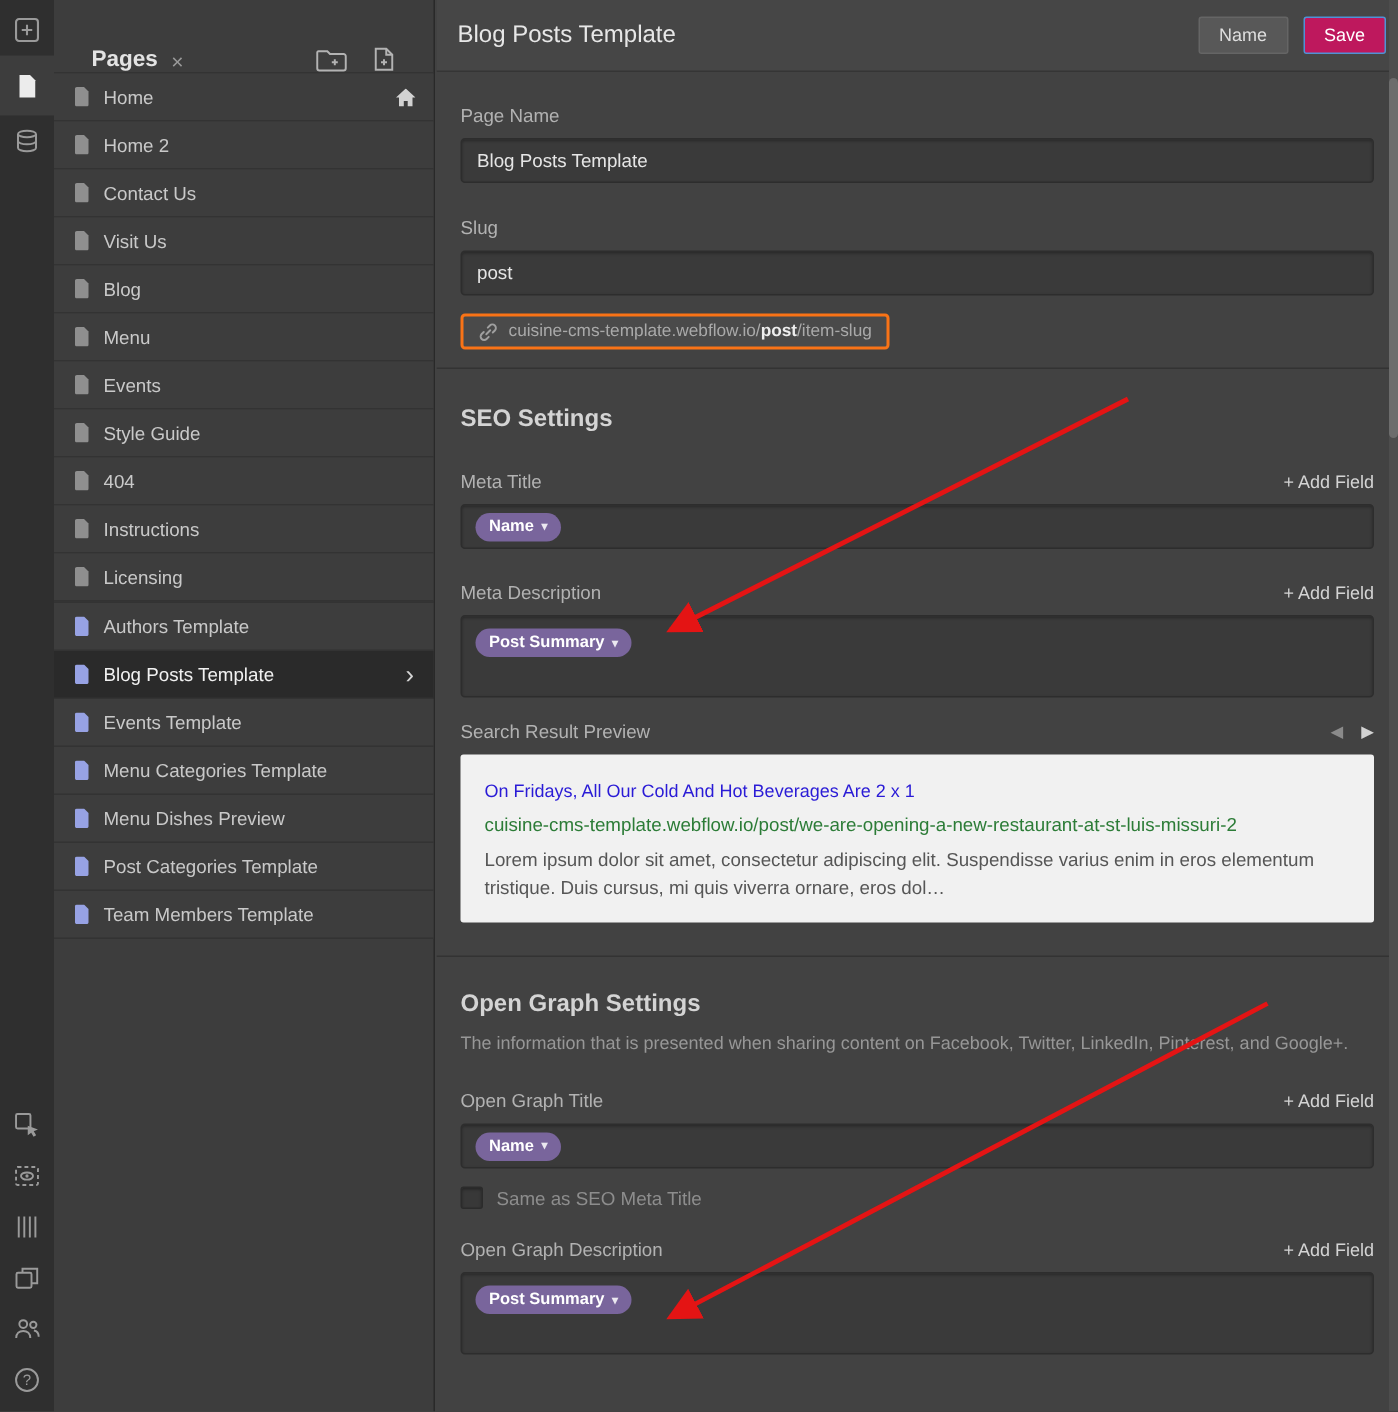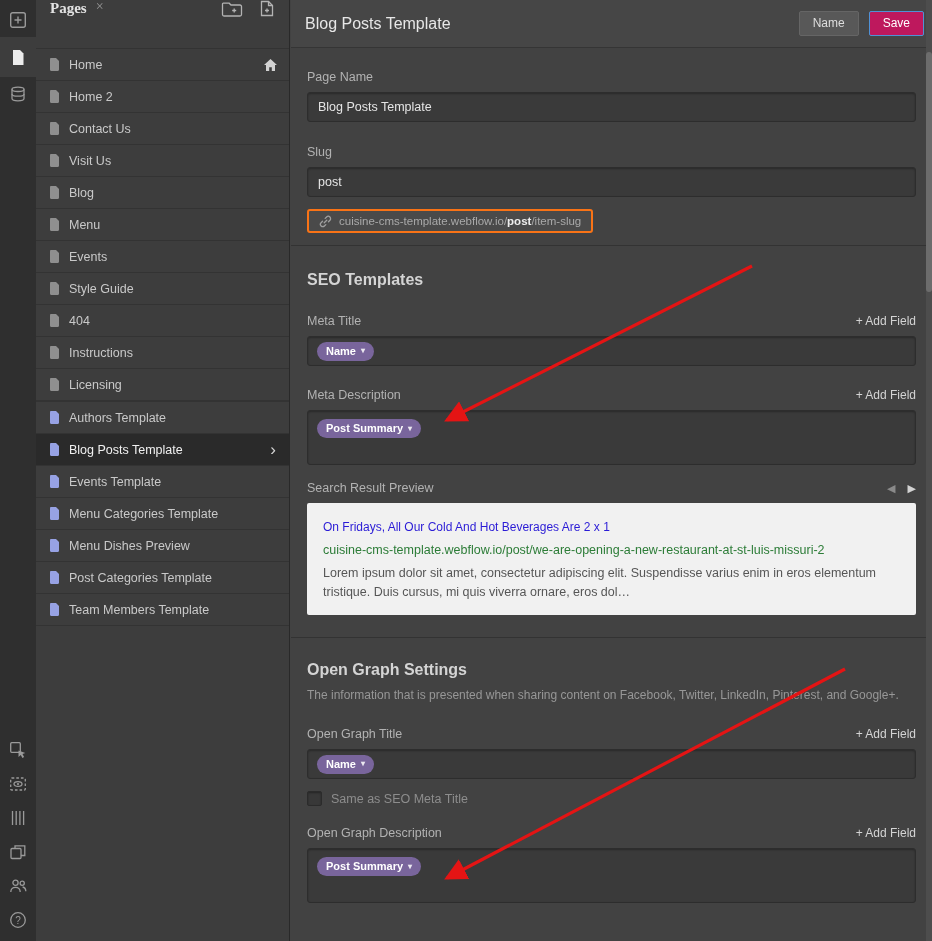--- a/index.html
+++ b/index.html
@@ -16,21 +16,21 @@
              display:flex; flex-direction:column; align-items:center; }
   .tool { width:36px; height:34px; display:flex; align-items:center; justify-content:center; cursor:pointer; }
   .tool.first { margin-top:3px; }
   .tool.active { background:#3d3d3d; height:40px; }
   .toolbar .spacer { flex:1; }
   .tool svg { display:block; }
 
   
   .sidebar { position:absolute; left:36px; top:0; width:254px; height:941px; background:#3d3d3d;
              border-right:1px solid #292929; z-index:4; }
-  .sb-header { height:48px; display:flex; align-items:flex-start; padding:0 14px;font-family:Liberation Serif, serif; }
+  .sb-header { height:48px; display:flex; align-items:flex-end; padding:0 25px; }
   .sb-title { font-size:15px; font-weight:bold; color:#e3e3e3; }
   .sb-close { margin-left:9px; color:#999; font-size:14px; cursor:pointer; line-height:1; }
   .sb-actions { margin-left:auto; display:flex; gap:16px; align-items:center; }
   .sb-actions span { cursor:pointer; display:flex; }
   .page-list, .template-list { border-top:1px solid #333; }
   .row { height:32px; display:flex; align-items:center; gap:9px; padding:0 10px 0 13px;
          border-bottom:1px solid #333; font-size:12.5px; color:#c9c9c9; background:#3d3d3d; cursor:pointer; }
   .row .row-label { flex:1; white-space:nowrap; overflow:hidden; }
   .row.selected { background:#2a2a2a; color:#f1f1f1; }
   .row .chev-right { font-size:17px; color:#d5d5d5; margin-right:3px; line-height:1; }
@@ -393,21 +393,21 @@
           <path d="M5.2 7.8 L7.8 5.2"></path>
           <path d="M6.2 3.4 L7.6 2 A2.3 2.3 0 0 1 10.9 5.3 L9.5 6.7"></path>
           <path d="M6.8 9.6 L5.4 11 A2.3 2.3 0 0 1 2.1 7.7 L3.5 6.3"></path>
         </svg>
       </span>
       <span><span>cuisine-cms-template.webflow.io/</span><b>post</b><span>/item-slug</span></span>
     </div>
 
     <div class="divider"></div>
 
-    <div class="section-heading">SEO Templates</div>
+    <div class="section-heading">SEO Settings</div>
 
     <div class="label-row mt24">
       <span class="field-label">Meta Title</span>
       <span class="add-field">+ Add Field</span>
     </div>
     <div class="field-box single">
       <span class="pill">
         <span>Name</span>
         <span class="chev">▾</span>
       </span>

